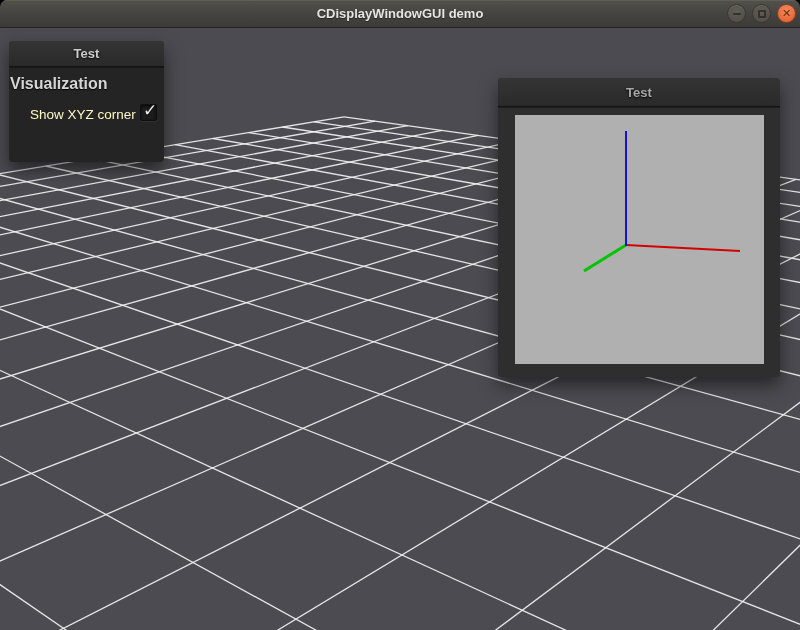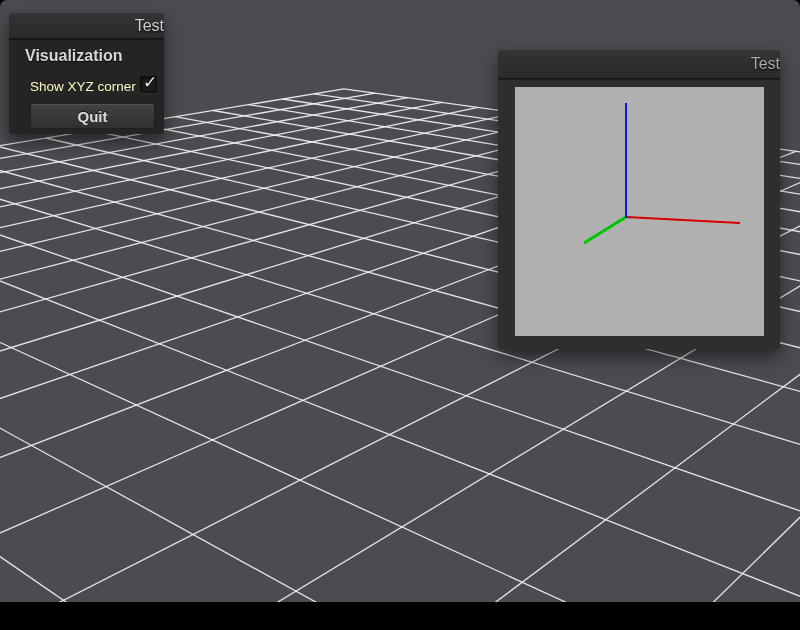--- a/index.html
+++ b/index.html
@@ -20,41 +20,55 @@
   .glyph-max{display:block;width:8px;height:8px;border:2px solid #33312c;border-radius:1px;}
   .glyph-x{font-size:11px;font-weight:bold;color:#6b2a10;line-height:1;transform:translateY(-0.5px);}
   
   .content{position:relative;width:800px;height:602px;background:#4b4b51;overflow:hidden;}
   #grid{position:absolute;left:0;top:0;}
   
   .panel,.subwin{position:absolute;border-radius:4px;box-shadow:0 8px 18px rgba(0,0,0,.5);}
   .panel{left:9px;top:13px;width:155px;height:121px;background:#242424;}
   .subwin{left:498px;top:50px;width:282px;height:299px;background:#2e2e2e;}
   .phead{height:26px;background:linear-gradient(#343434,#2a2a2a);border-bottom:1px solid #141414;
-    border-radius:4px 4px 0 0;display:flex;align-items:center;justify-content:flex-end;
-    font-weight:normal;font-size:16px;color:#cdcdcd;text-shadow:0 1px 2px #000;
+    border-radius:4px 4px 0 0;display:flex;align-items:center;justify-content:center;
+    font-weight:bold;font-size:13px;color:#cdcdcd;text-shadow:0 1px 2px #000;
     box-shadow:0 1px 0 rgba(0,0,0,.35);}
   .subwin .phead{height:29px;color:#a8a8a8;}
-  .section{position:absolute;left:16px;top:34px;font-size:16px;font-weight:bold;color:#d6d6d6;text-shadow:0 1px 1px #000;}
+  .section{position:absolute;left:1px;top:34px;font-size:16px;font-weight:bold;color:#d6d6d6;text-shadow:0 1px 1px #000;}
   .cblabel{position:absolute;left:21px;top:66px;font-size:13.5px;color:#fef9c3;}
   .checkbox{position:absolute;left:131px;top:63px;width:17px;height:17px;background:#1c1c1c;
     border:1px solid #0f0f0f;border-radius:2px;box-shadow:inset 0 1px 3px rgba(0,0,0,.8),0 1px 0 rgba(255,255,255,.06);}
   .check{position:absolute;left:2px;top:-5px;font-size:17px;font-weight:bold;color:#ececec;text-shadow:0 1px 1px #000;}
   .quit{position:absolute;left:21px;top:90px;width:125px;height:26px;
     background:linear-gradient(#424242,#303030);border:1px solid #1f1f1f;border-radius:3px;
     box-shadow:inset 0 1px 0 #545454;display:flex;align-items:center;justify-content:center;
     font-size:15px;font-weight:bold;color:#dcdcdc;text-shadow:0 -1px 0 #111;cursor:default;}
   .canvas{position:absolute;left:17px;top:37px;width:249px;height:249px;background:#b0b0b0;}
 </style>
 </head>
 <body>
 
 <div class="stage">
   <div class="window">
 
+    <div class="titlebar">
+      <span class="title">CDisplayWindowGUI demo</span>
+      <div class="controls">
+        <div class="wbtn">
+          <span class="glyph-min"></span>
+        </div>
+        <div class="wbtn">
+          <span class="glyph-max"></span>
+        </div>
+        <div class="wbtn close">
+          <span class="glyph-x">✕</span>
+        </div>
+      </div>
+    </div>
 
     <div class="content" id="glview" style="background: rgb(75, 75, 81);">
       <svg id="grid" width="800" height="602">
           <line x1="344.0" y1="88.9" x2="1499.3" y2="248.4" stroke="#f2f2f2" stroke-width="1.3" stroke-opacity="0.92"></line>
           <line x1="344.0" y1="88.9" x2="-934.4" y2="299.5" stroke="#f2f2f2" stroke-width="1.3" stroke-opacity="0.92"></line>
           <line x1="314.0" y1="93.8" x2="1503.8" y2="266.8" stroke="#f2f2f2" stroke-width="1.3" stroke-opacity="0.92"></line>
           <line x1="375.1" y1="93.2" x2="-934.3" y2="320.7" stroke="#f2f2f2" stroke-width="1.3" stroke-opacity="0.92"></line>
           <line x1="282.3" y1="99.0" x2="1508.7" y2="287.2" stroke="#f2f2f2" stroke-width="1.3" stroke-opacity="0.92"></line>
           <line x1="407.8" y1="97.7" x2="-934.1" y2="344.4" stroke="#f2f2f2" stroke-width="1.3" stroke-opacity="0.92"></line>
           <line x1="248.7" y1="104.6" x2="1514.2" y2="310.2" stroke="#f2f2f2" stroke-width="1.3" stroke-opacity="0.92"></line>
@@ -97,21 +111,20 @@
 
       <div class="panel">
         <div class="phead">
           <span>Test</span>
         </div>
         <div class="section">Visualization</div>
         <span class="cblabel">Show XYZ corner</span>
         <div class="checkbox">
           <span class="check">✓</span>
         </div>
-        <div class="quit">Quit</div>
       </div>
 
       <div class="subwin">
         <div class="phead">
           <span>Test</span>
         </div>
         <div class="canvas" id="axcanvas" style="background: rgb(176, 176, 176);">
           <svg width="249" height="249">
             <line x1="111" y1="130" x2="69" y2="156" stroke-width="3" stroke="#00c400"></line>
             <line x1="111" y1="130" x2="225" y2="136" stroke-width="2" stroke="#d40000"></line>

